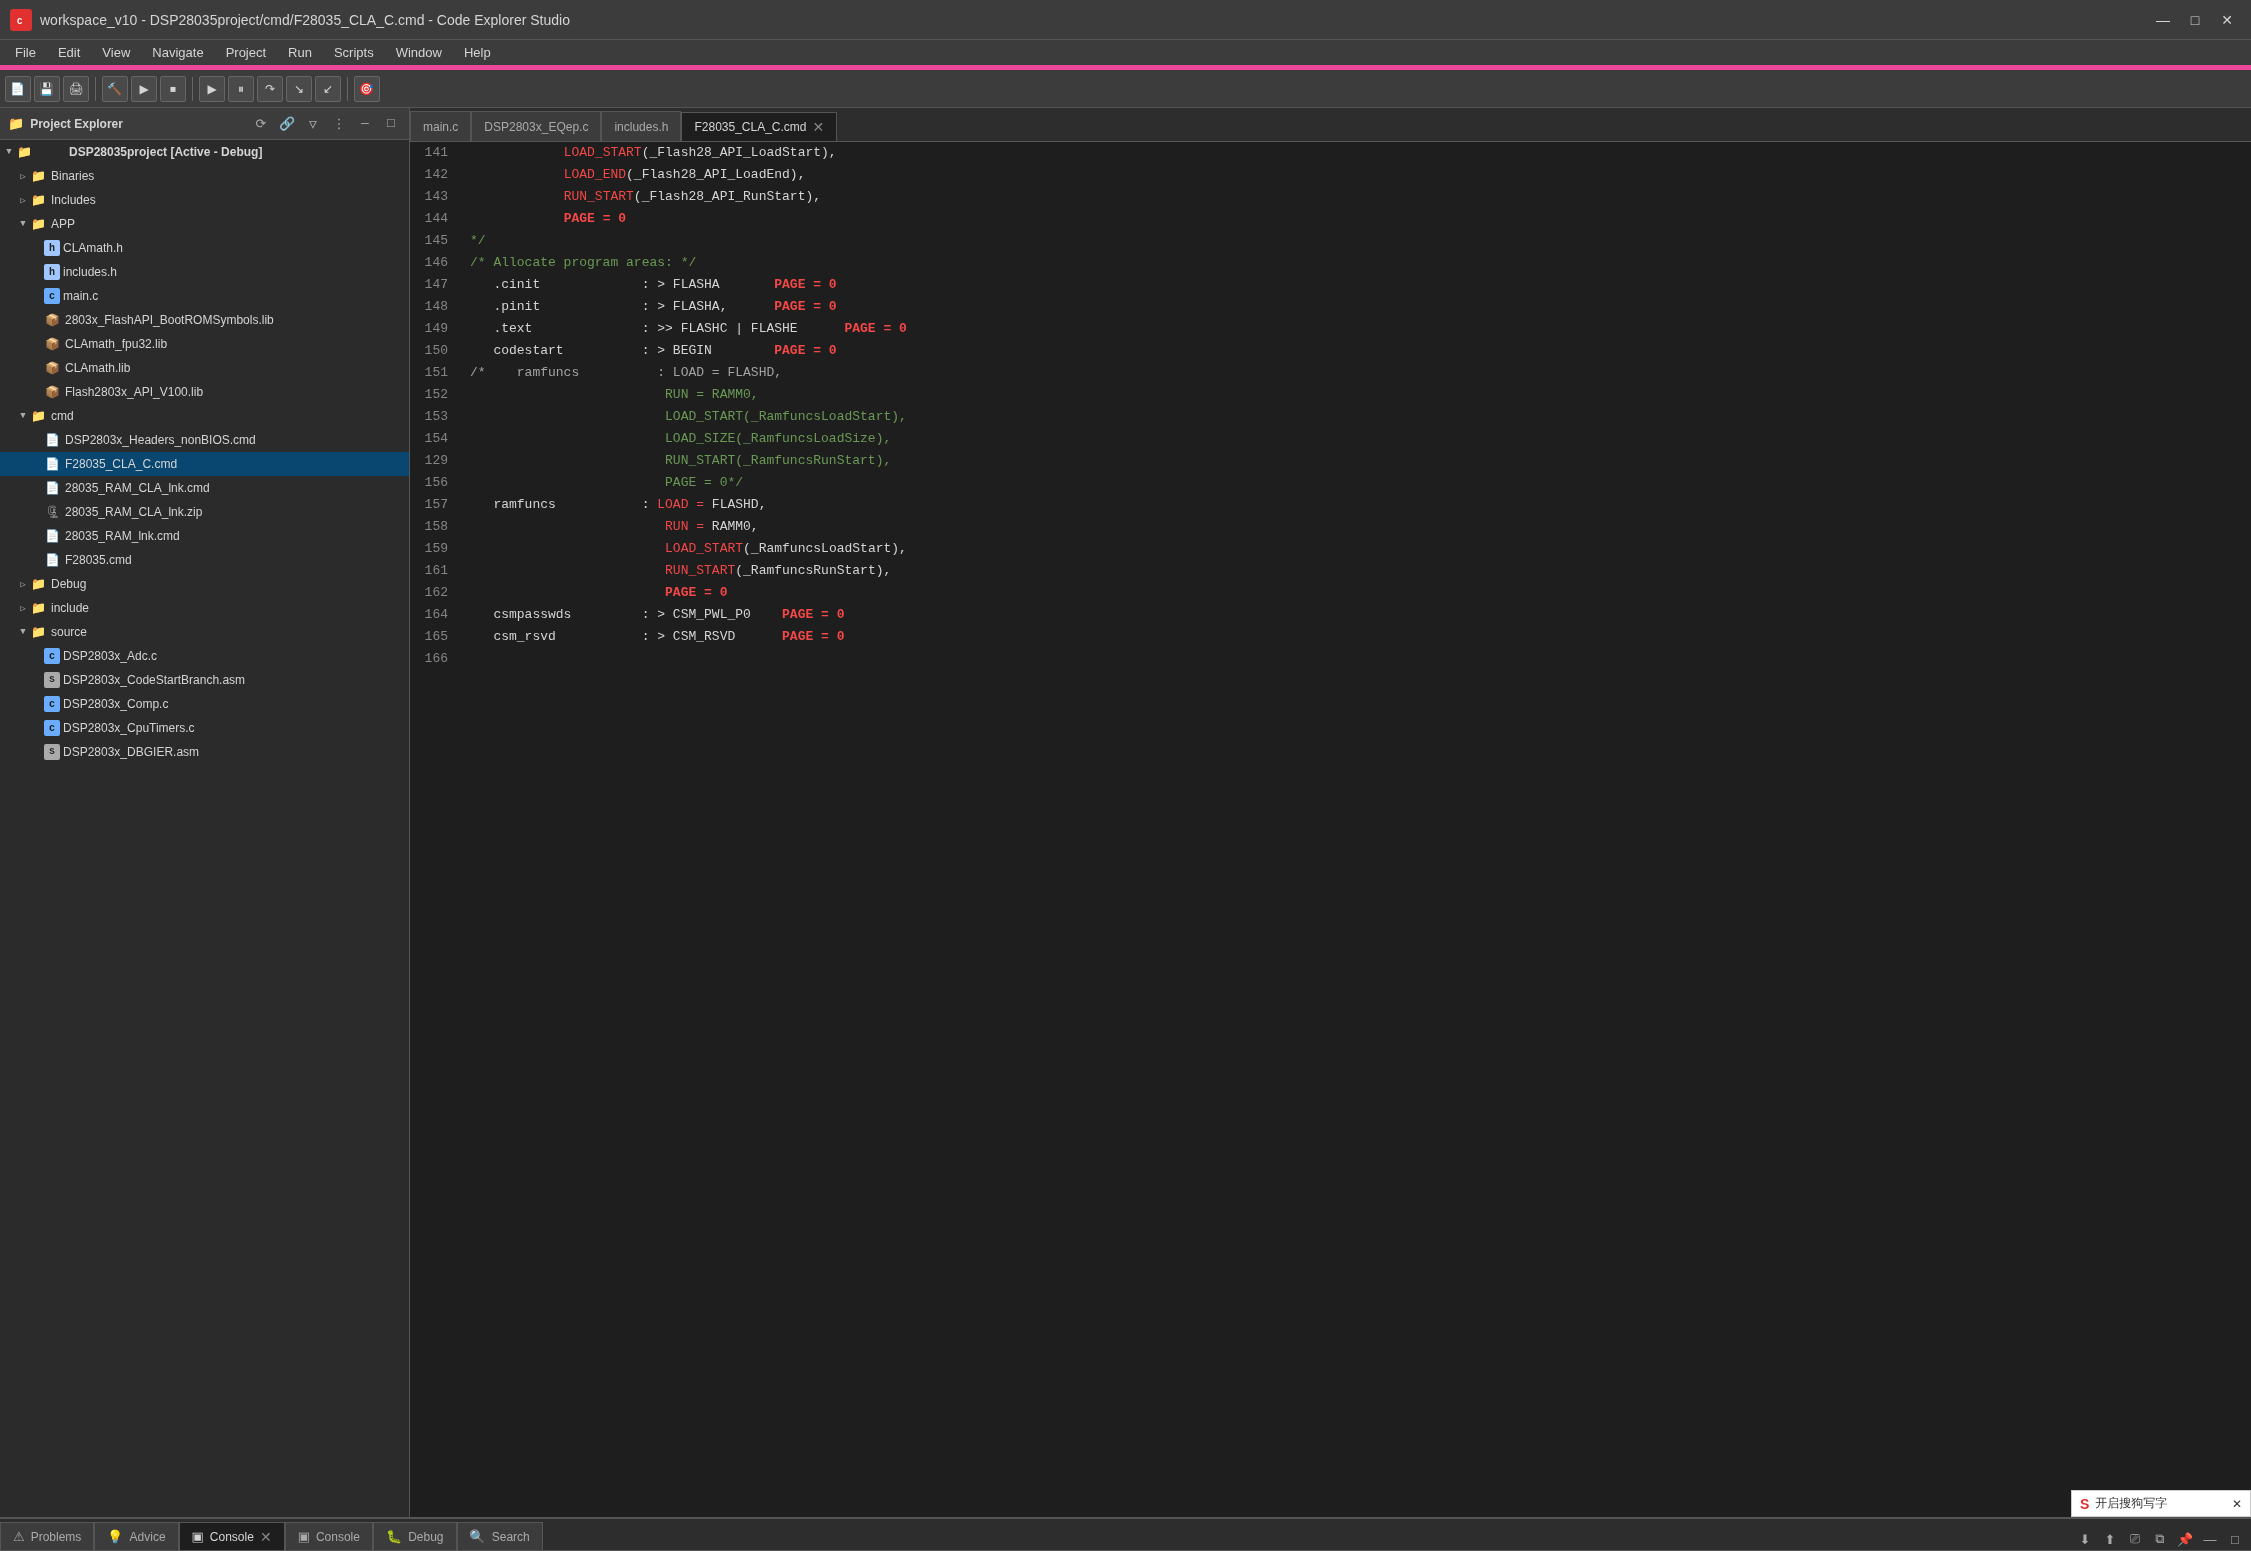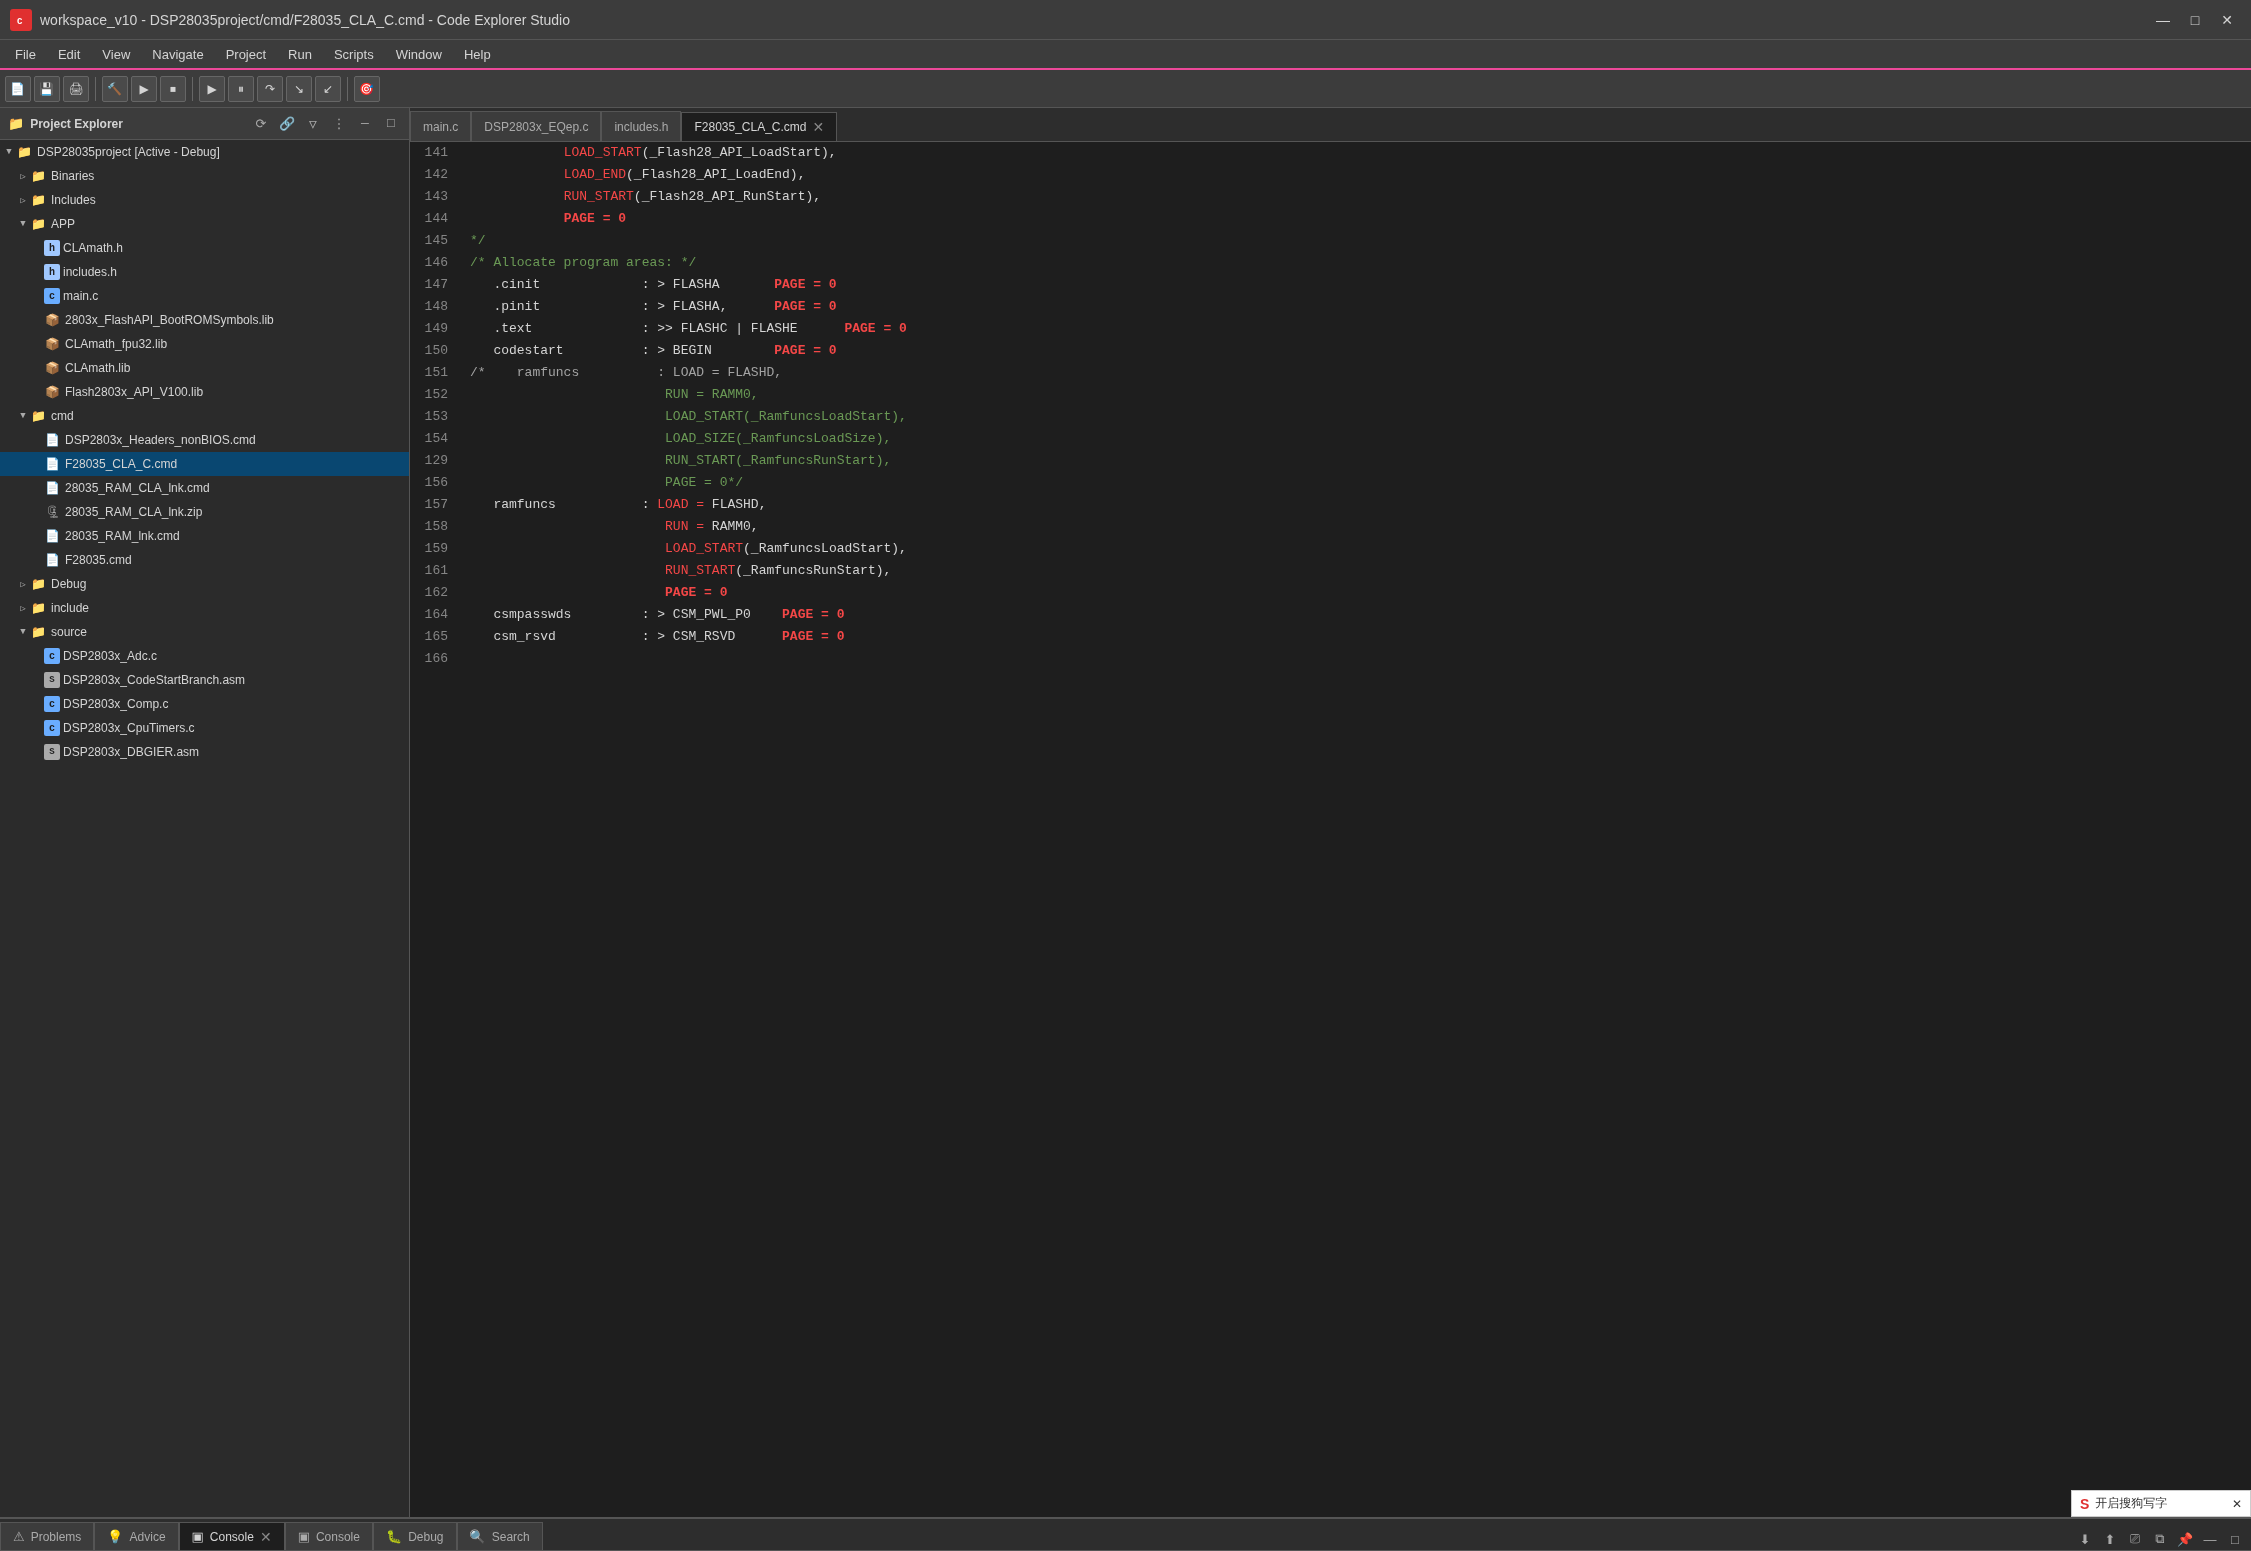--- a/index.html
+++ b/index.html
@@ -52,21 +52,21 @@
       display: flex; align-items: center; justify-content: center;
     }
 
     
     #menu-bar {
       background: #3c3c3c;
       height: 30px;
       display: flex;
       align-items: center;
       padding: 0 5px;
-      border-bottom: 2px solid #ec4899;
+      border-bottom: 5px solid #ec4899;
       gap: 2px;
     }
     .menu-item {
       color: #d4d4d4;
       font-family: 'Segoe UI', sans-serif;
       font-size: 13px;
       padding: 2px 10px;
       cursor: pointer;
       height: 26px;
       display: flex; align-items: center;
@@ -160,21 +160,21 @@
       display: flex; align-items: center; justify-content: center;
       margin-right: 3px;
       flex-shrink: 0;
       font-size: 12px;
     }
     .tree-label {
       font-family: 'Segoe UI', sans-serif;
       font-size: 12px;
       color: #d4d4d4;
     }
-    .tree-label.bold { font-weight: normal; }
+    .tree-label.bold { font-weight: bold; margin-left: 32px; }
     .indent-0 { padding-left: 2px; }
     .indent-1 { padding-left: 16px; }
     .indent-2 { padding-left: 30px; }
 
     
     #editor-area {
       flex: 1;
       display: flex;
       flex-direction: column;
       background: #1e1e1e;

